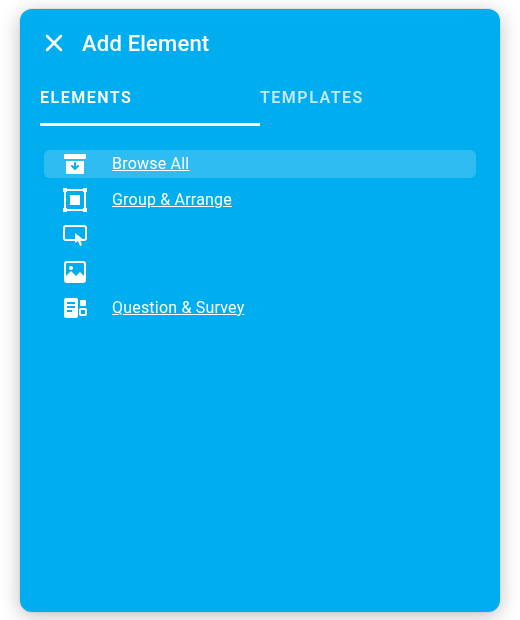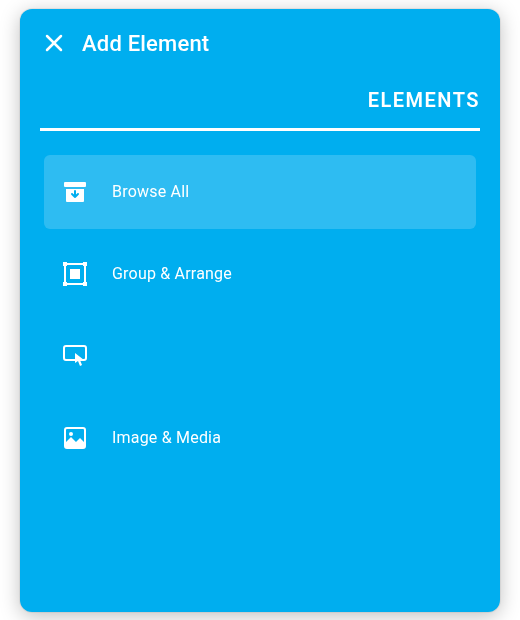--- a/index.html
+++ b/index.html
@@ -47,48 +47,49 @@
       font-size: 22px;
       font-weight: 500;
       letter-spacing: 0.2px;
     }
     .tabs {
       display: flex;
       padding: 0 20px;
     }
     .tab {
       flex: 1;
-      text-align: right;
+      text-align: left;
       padding: 14px 0 16px 0;
       color: rgba(255,255,255,0.75);
-      font-size: 20px;
+      font-size: 16px;
       font-weight: 600;
       letter-spacing: 1.5px;
       cursor: pointer;
       border-bottom: 3px solid transparent;
       text-transform: uppercase;
     }
     .tab.active {
       color: #fff;
       border-bottom-color: #fff;
     }
     .list {
       padding: 24px 24px 24px 24px;
       display: flex;
       flex-direction: column;
       gap: 8px;
     }
     .item {
       display: flex;
       align-items: center;
       gap: 24px;
-      padding: 24px 18px;
+      padding: 1px 18px;
       border-radius: 6px;
       cursor: pointer;
       color: #fff;
+      text-decoration: underline;
     }
     .item.active {
       background: rgba(255,255,255,0.18);
     }
     .item-icon {
       width: 26px;
       height: 26px;
       display: flex;
       align-items: center;
       justify-content: center;
@@ -111,20 +112,23 @@
         <line x1="2" y1="2" x2="16" y2="16"></line>
         <line x1="16" y1="2" x2="2" y2="16"></line>
       </svg>
     </div>
     <div class="title">Add Element</div>
   </div>
 
   <div class="tabs">
     <div class="tab active">
       <span>ELEMENTS</span>
+    </div>
+    <div class="tab">
+      <span>TEMPLATES</span>
     </div>
   </div>
 
   <div class="list">
 
     <div class="item active">
       <div class="item-icon">
         <svg width="26" height="26" viewBox="0 0 26 26" fill="currentColor">
           <rect x="2" y="3" width="22" height="5" rx="1"></rect>
           <path d="M4 10 h18 v12 a1 1 0 0 1 -1 1 H5 a1 1 0 0 1 -1 -1 Z" fill="currentColor"></path>
@@ -158,19 +162,31 @@
     </div>
 
     <div class="item">
       <div class="item-icon">
         <svg width="26" height="26" viewBox="0 0 26 26" fill="none" stroke="currentColor" stroke-width="2">
           <rect x="3" y="3" width="20" height="20" rx="2"></rect>
           <path d="M3 18 l6 -6 l5 5 l4 -4 l5 5 v5 H3 Z" fill="currentColor" stroke="none"></path>
           <circle cx="9" cy="9" r="2" fill="currentColor" stroke="none"></circle>
         </svg>
       </div>
-      <div class="item-label">Image &amp; Media</div>
     </div>
 
+    <div class="item">
+      <div class="item-icon">
+        <svg width="26" height="26" viewBox="0 0 26 26" fill="currentColor">
+          <rect x="2" y="3" width="14" height="20" rx="2"></rect>
+          <rect x="5" y="7" width="8" height="2" fill="#00aeef"></rect>
+          <rect x="5" y="11" width="8" height="2" fill="#00aeef"></rect>
+          <rect x="5" y="15" width="5" height="2" fill="#00aeef"></rect>
+          <rect x="18" y="5" width="6" height="6" rx="1"></rect>
+          <rect x="18" y="14" width="6" height="6" rx="1" fill="none" stroke="currentColor" stroke-width="2"></rect>
+        </svg>
+      </div>
+      <div class="item-label">Question &amp; Survey</div>
+    </div>
 
 
   </div>
 </div>
 
 </body></html>

